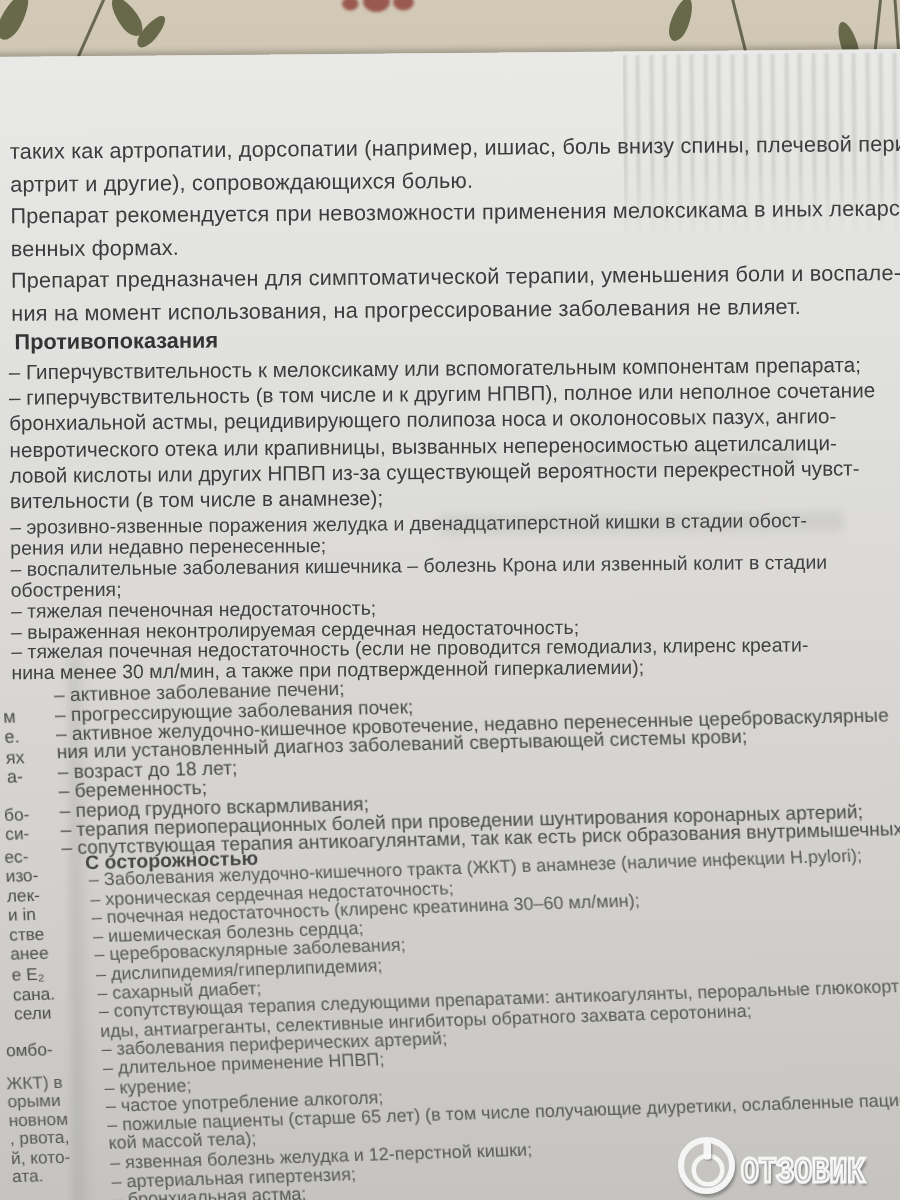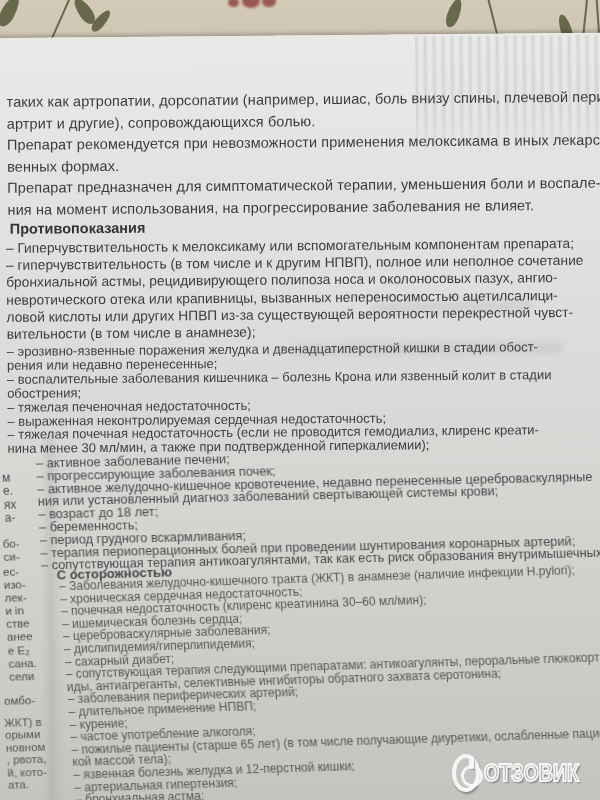--- a/index.html
+++ b/index.html
@@ -39,21 +39,21 @@
     transform:rotate(-1.3deg) skewX(2.5deg);transform-origin:left top;filter:blur(0.45px);}
   
   .frag{position:absolute;left:8px;font-size:12px;line-height:13.4px;color:#4c4c4c;
     transform:rotate(-1deg) skewX(2deg);transform-origin:left top;filter:blur(0.35px);white-space:pre;}
   #frag-g1{top:434px;}
   #frag-g2{top:500px;font-size:11.5px;}
   #frag-g3{top:528px;font-size:11.5px;line-height:13.1px;}
   #frag-g4{top:657px;font-size:11.5px;}
   #frag-g5{top:679px;font-size:11.5px;line-height:12.4px;color:#565654;}
   
-  #watermark{left:452px;top:750px;width:148px;height:46px;z-index:10;display:flex;align-items:center;}
+  #watermark{left:452px;top:750px;width:148px;height:46px;z-index:10;display:flex;align-items:flex-end;font-family:Liberation Mono, monospace;}
   #wm-logo{position:relative;width:38px;height:38px;border:4px solid rgba(248,248,248,.95);
     border-radius:50%;box-sizing:border-box;box-shadow:1px 2px 2px rgba(110,110,110,.7);}
   #wm-logo .inner-ring{position:absolute;left:5px;top:7px;width:16px;height:16px;border:3.5px solid rgba(248,248,248,.95);
     border-radius:50%;box-sizing:content-box;}
   #wm-logo .power-bar{position:absolute;left:13px;top:-1px;width:5px;height:12px;
     background:rgba(248,248,248,.95);border-radius:2px;box-shadow:1px 1px 1px rgba(110,110,110,.5);}
   #wm-text{margin-left:4px;font-size:24px;font-weight:bold;letter-spacing:0;
     transform:scaleX(.82);transform-origin:left center;
     color:rgba(190,190,188,.45);-webkit-text-stroke:2px rgba(250,250,250,.95);
     text-shadow:2px 2px 2px rgba(105,105,105,.75);}

